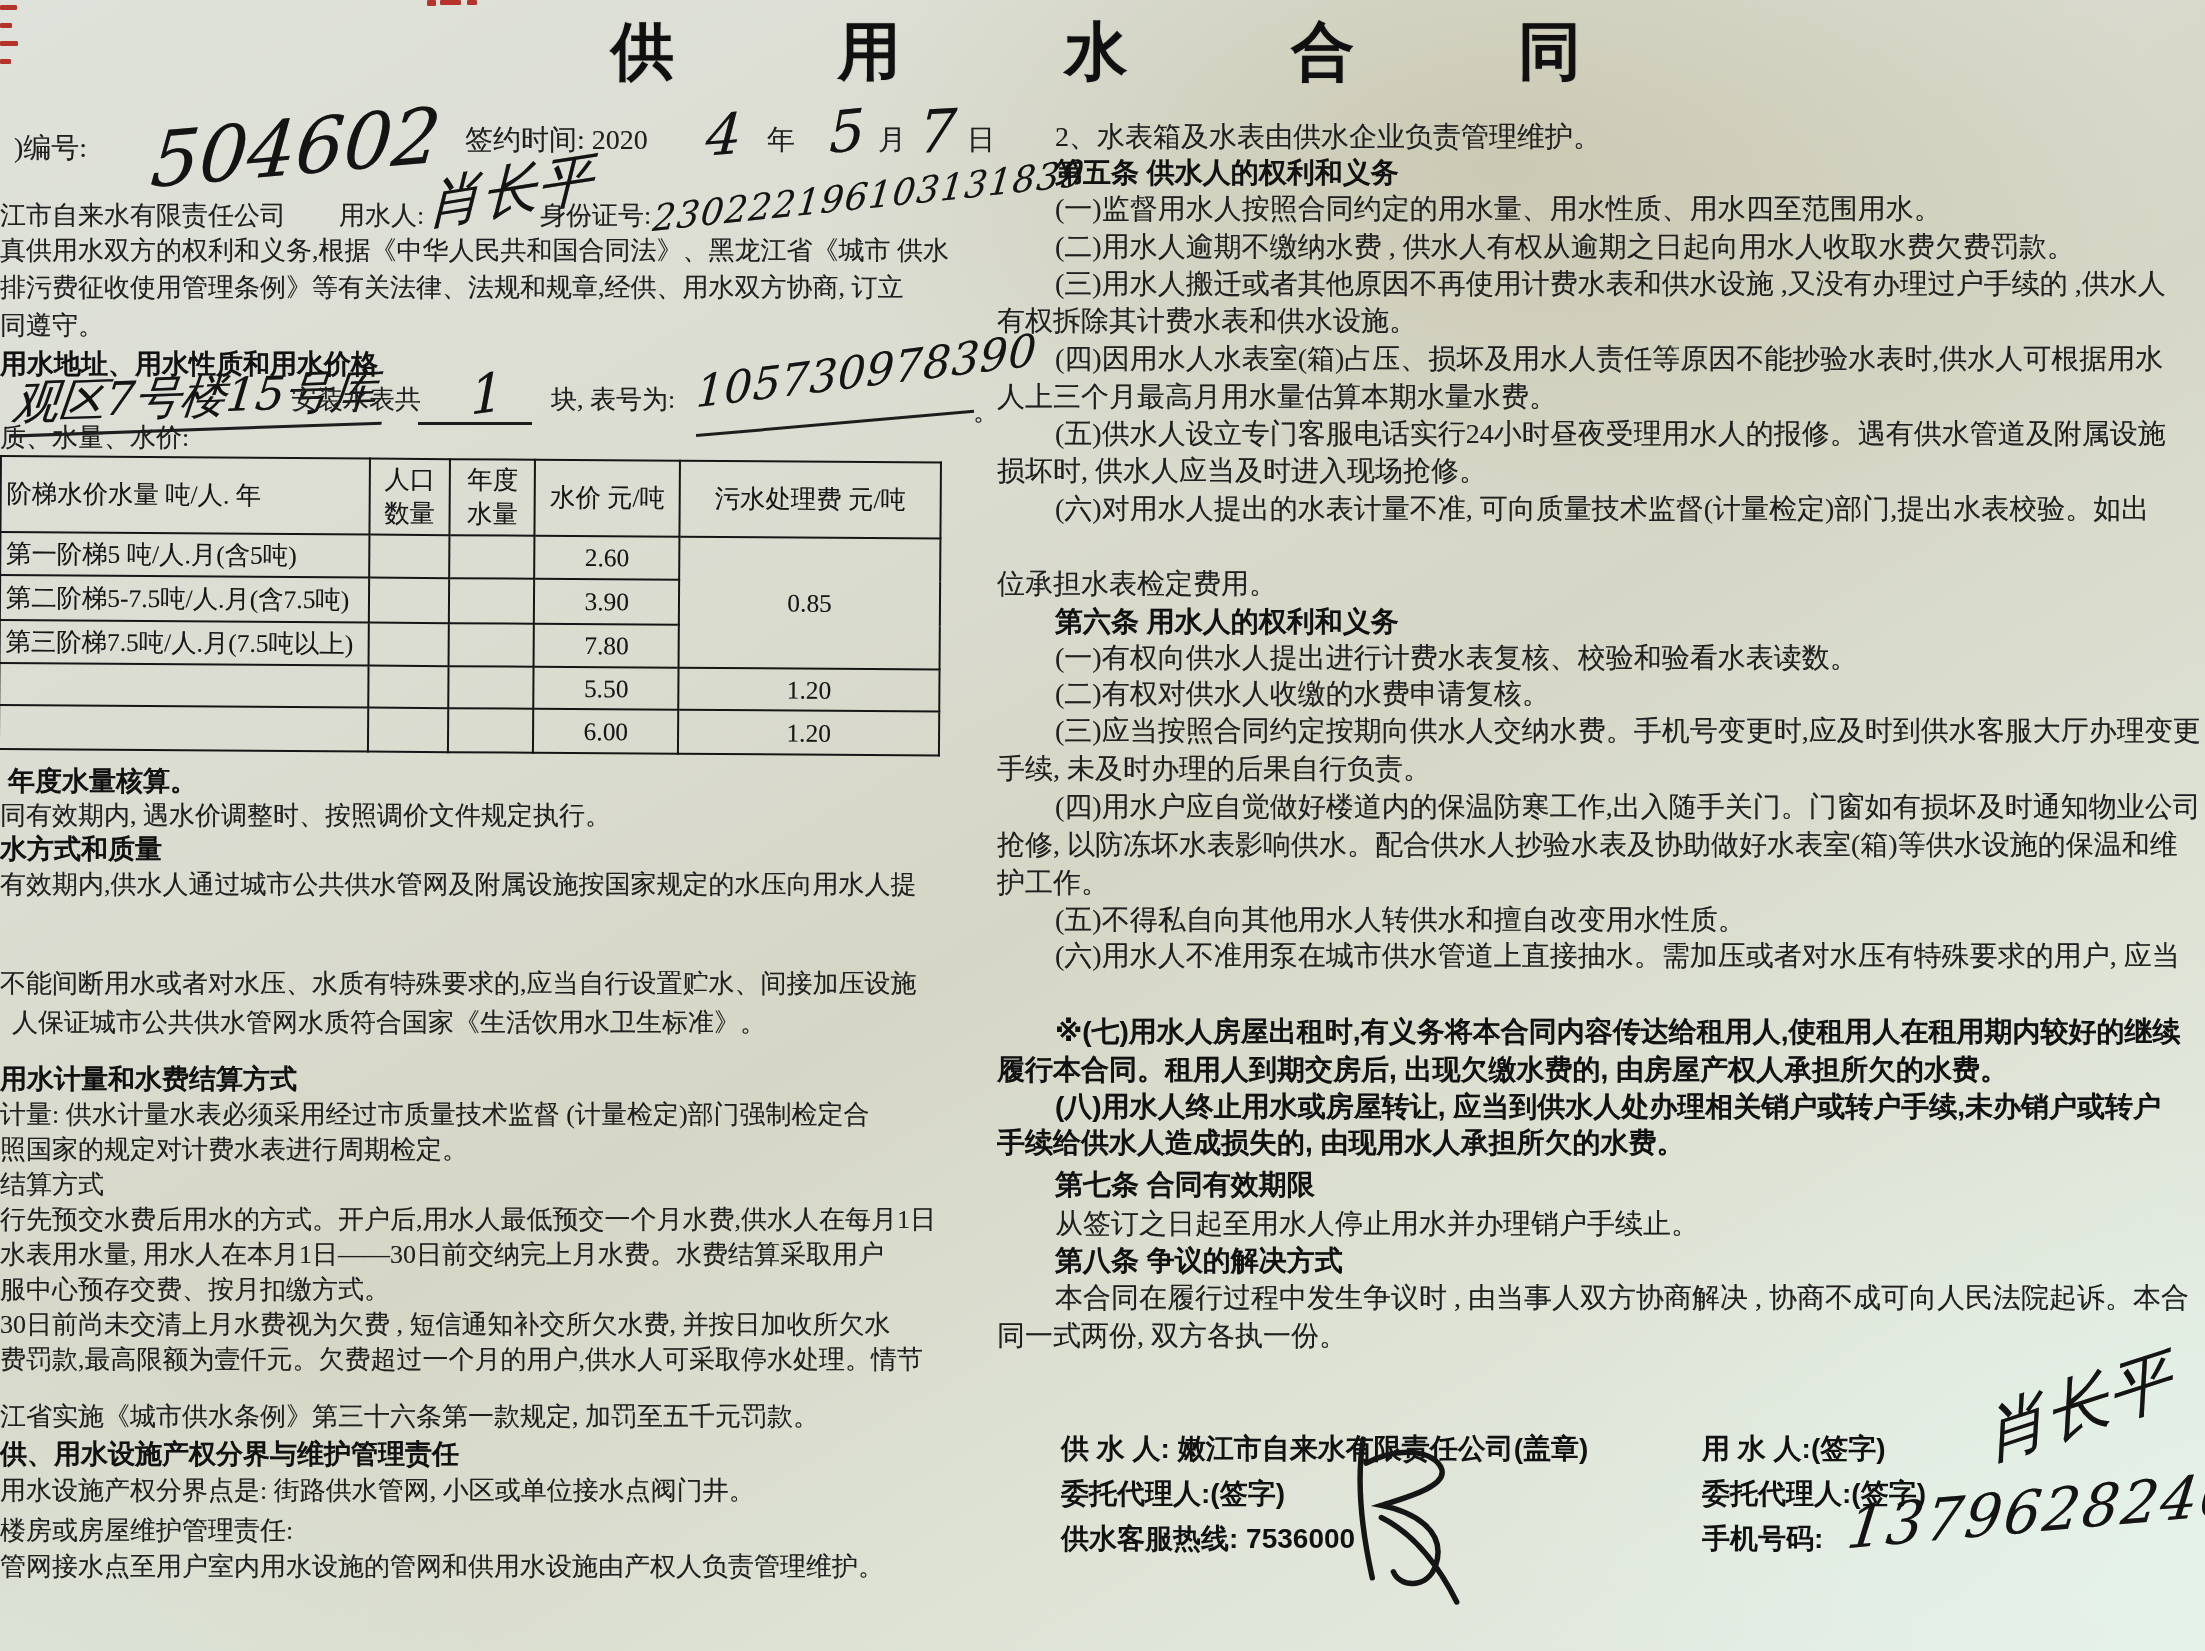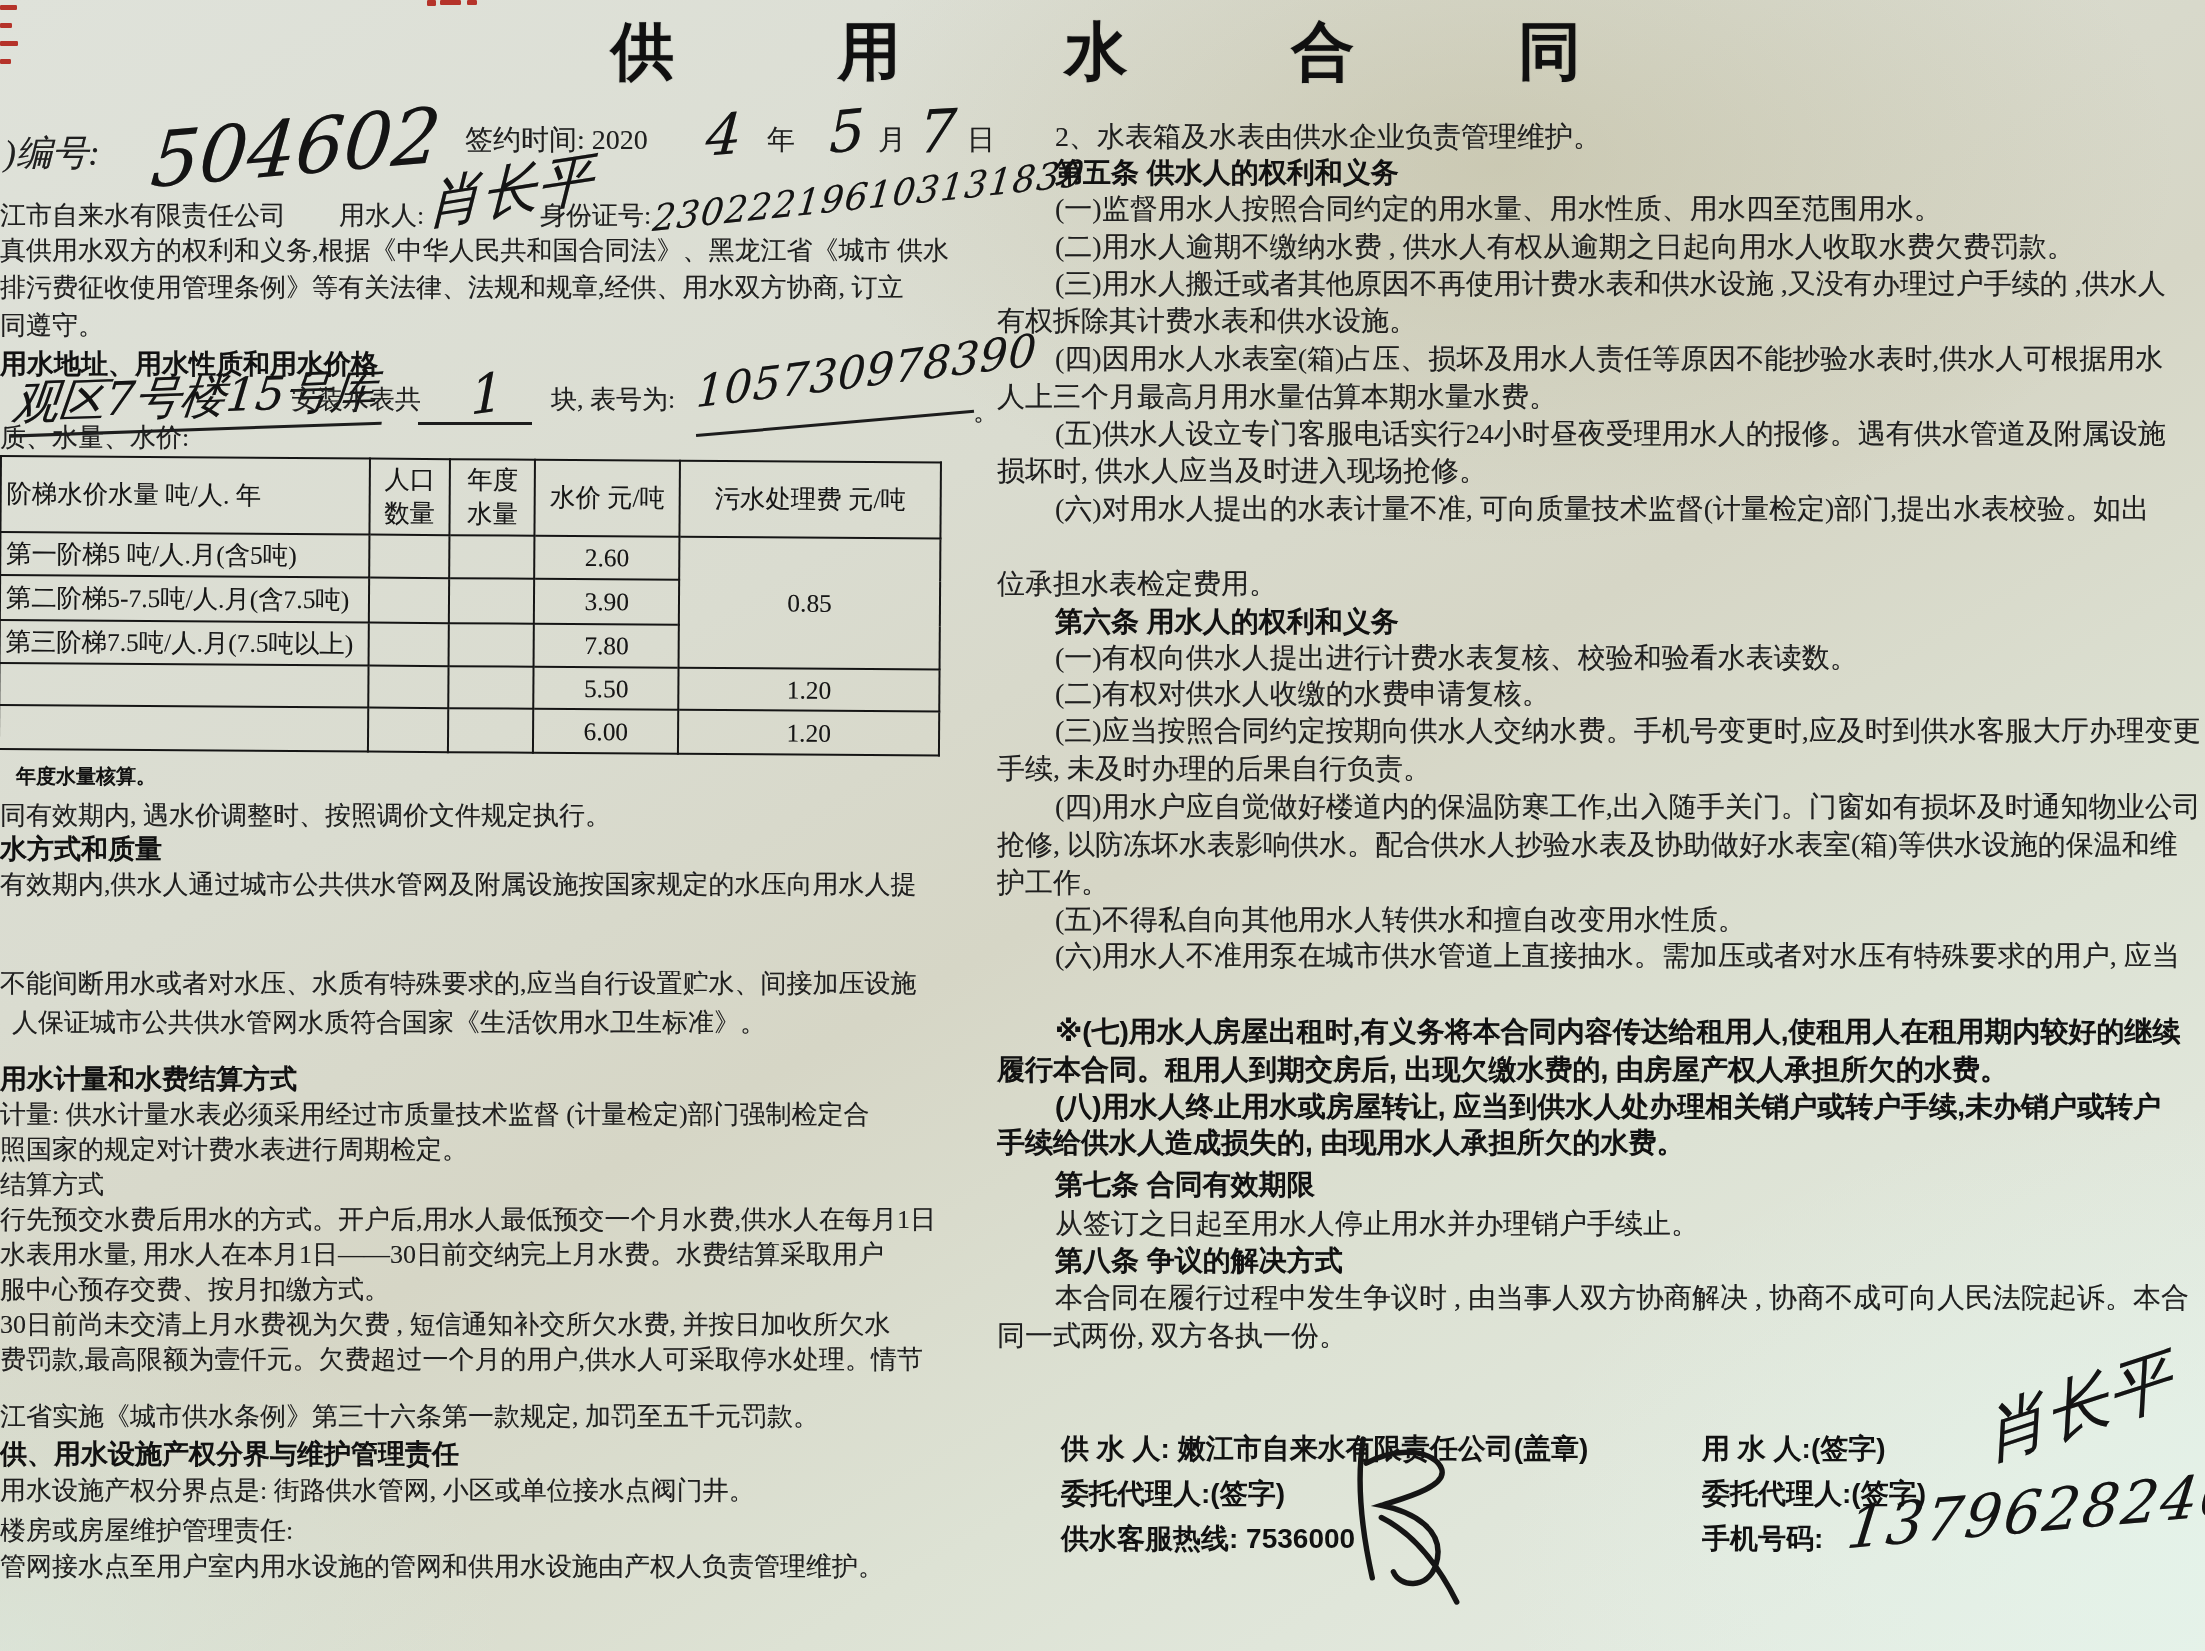--- a/index.html
+++ b/index.html
@@ -54,21 +54,21 @@
   <div class="redmark" style="left:0;top:4.8px;width:17px;height:5.4px;"></div>
   <div class="redmark" style="left:0;top:23px;width:12px;height:5.4px;"></div>
   <div class="redmark" style="left:0;top:41px;width:18px;height:5.4px;"></div>
   <div class="redmark" style="left:0;top:59px;width:11px;height:5.4px;"></div>
   <div class="redmark" style="left:427px;top:0;width:8.5px;height:6px;"></div>
   <div class="redmark" style="left:440px;top:0;width:20.6px;height:4.8px;"></div>
   <div class="redmark" style="left:467px;top:0;width:9.7px;height:5.4px;"></div>
 
   <div class="abs title" style="left:611px;top:8.5px;">供 用 水 合 同</div>
 
-  <div class="abs pl" style="left:4px;top:129px;font-size:36px;font-style:italic;">)编号:</div>
+  <div class="abs pl" style="left:14px;top:129px;font-size:28px;">)编号:</div>
   <div class="abs hw" style="left:151px;top:103px;font-size:76px;transform:rotate(-5deg) skewX(-10deg);">504602</div>
 
   <div class="abs pl" style="left:465px;top:121px;font-size:28px;">签约时间: 2020</div>
   <div class="abs hw" style="left:706px;top:102px;font-size:56px;transform:rotate(-4deg) skewX(-8deg);">4</div>
   <div class="abs pl" style="left:767px;top:121px;font-size:28px;">年</div>
   <div class="abs hw" style="left:829px;top:98px;font-size:57px;transform:rotate(-6deg) skewX(-6deg);">5</div>
   <div class="abs pl" style="left:878px;top:121px;font-size:28px;">月</div>
   <div class="abs hw" style="left:919px;top:97px;font-size:59px;transform:rotate(-3deg) skewX(-6deg);">7</div>
   <div class="abs pl" style="left:967px;top:121px;font-size:28px;">日</div>
 
@@ -145,21 +145,21 @@
     <tr style="height:44px">
       <td class="lbl"></td>
       <td></td>
       <td></td>
       <td>6.00</td>
       <td>1.20</td>
     </tr>
   </tbody>
     </table>
 
-  <div class="abs pl hb" style="left:16px;top:763px;font-size:20px;">年度水量核算。</div>
+  <div class="abs pl hb" style="left:8px;top:763px;font-size:27px;">年度水量核算。</div>
   <div class="abs pl" style="left:0;top:798px;">同有效期内, 遇水价调整时、按照调价文件规定执行。</div>
   <div class="abs pl hb" style="left:0;top:831px;font-size:27px;">水方式和质量</div>
   <div class="abs pl" style="left:0;top:867px;">有效期内,供水人通过城市公共供水管网及附属设施按国家规定的水压向用水人提</div>
   <div class="abs pl" style="left:0;top:934px;margin-top:32px;">不能间断用水或者对水压、水质有特殊要求的,应当自行设置贮水、间接加压设施</div>
   <div class="abs pl" style="left:12px;top:1005px;">人保证城市公共供水管网水质符合国家《生活饮用水卫生标准》。</div>
   <div class="abs pl hb" style="left:0;top:1061px;font-size:27px;">用水计量和水费结算方式</div>
   <div class="abs pl" style="left:0;top:1097px;">计量: 供水计量水表必须采用经过市质量技术监督 (计量检定)部门强制检定合</div>
   <div class="abs pl" style="left:0;top:1132px;">照国家的规定对计费水表进行周期检定。</div>
   <div class="abs pl" style="left:0;top:1167px;">结算方式</div>
   <div class="abs pl" style="left:0;top:1202px;">行先预交水费后用水的方式。开户后,用水人最低预交一个月水费,供水人在每月1日</div>

